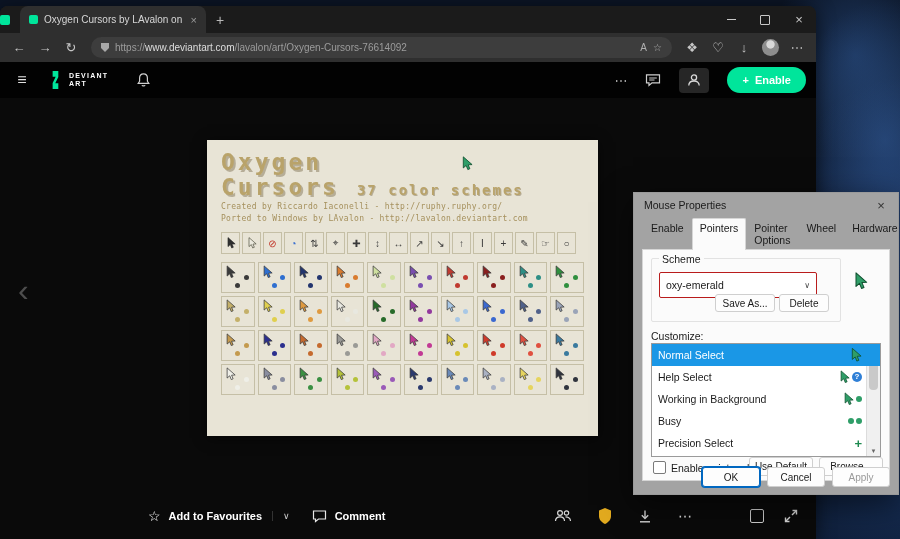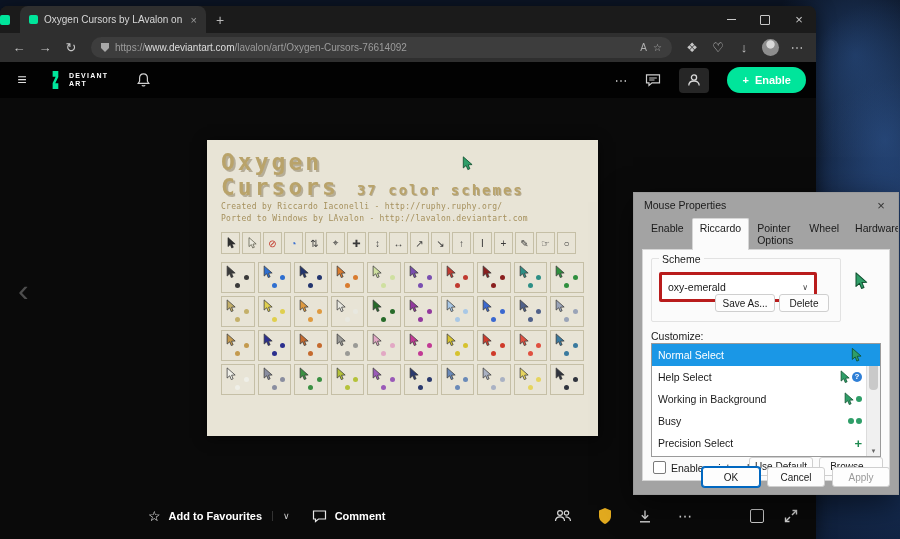--- a/index.html
+++ b/index.html
@@ -94,21 +94,21 @@
     font-size:10.5px;color:#1a1a1a;overflow:hidden}
   .dt-bar{height:24px;display:flex;align-items:center;padding-left:10px}
   .dt-close{margin-left:auto;width:34px;text-align:center;font-size:13px;color:#333}
   .dtabs{display:flex;padding:0 9px;position:relative;z-index:2;margin-top:1px}
   .dtab{padding:3px 7px 4px;border:1px solid transparent;border-bottom:0}
   .dtab.active{background:#fbfbfb;border-color:#d6d6d6;border-radius:2px 2px 0 0}
   .dpage{position:relative;margin:-1px 8px 0;height:230px;background:#fbfbfb;border:1px solid #d6d6d6}
   .lbl{position:absolute}
   .scheme-group{position:absolute;left:8px;top:8px;width:188px;height:62px;border:1px solid #e2e2e2;border-radius:2px}
   .scheme-lbl{left:16px;top:3px;background:#fbfbfb;padding:0 3px;z-index:2}
-  .combo{position:absolute;left:16px;top:22px;width:158px;height:19px;border:3px solid #b91c1c;border-radius:2px;
+  .combo{position:absolute;left:16px;top:22px;width:158px;height:19px;border:1px solid #b91c1c;border-radius:2px;
     background:#fff;display:flex;align-items:center;justify-content:space-between;padding:12px 6px;box-sizing:border-box}
   .ca{font-size:8px;color:#444}
   .preview{position:absolute;left:210px;top:22px}
   .dbtn{font-family:inherit;font-size:10px;background:#fdfdfd;border:1px solid #cfcfcf;border-radius:3px;color:#1a1a1a;padding:0}
   .saveas{position:absolute;left:72px;top:44px;width:60px;height:18px}
   .delete{position:absolute;left:136px;top:44px;width:50px;height:18px}
   .cust-lbl{left:8px;top:80px}
   .plist{position:absolute;left:8px;top:93px;right:8px;height:112px;border:1px solid #9a9a9a;background:#fff;overflow:hidden}
   .p-row{height:22px;display:flex;align-items:center;padding:0 16px 0 6px;position:relative}
   .p-row.sel{background:var(--sel,#1a97e6);color:#fff}
@@ -587,21 +587,21 @@
     </div>
   </div>
 
   <div class="dialog">
     <div class="dt-bar">
       <span class="dt-title">Mouse Properties</span>
       <span class="dt-close">×</span>
     </div>
     <div class="dtabs">
         <div class="dtab">Enable</div>
-        <div class="dtab active">Riccardo</div>
+        <div class="dtab active">Pointers</div>
         <div class="dtab">Pointer Options</div>
         <div class="dtab">Wheel</div>
         <div class="dtab">Hardware</div>
       </div>
     <div class="dpage">
       <span class="scheme-group"></span>
       <span class="lbl scheme-lbl">Scheme</span>
       <div class="combo">
         <span>oxy-emerald</span>
         <span class="ca">∨</span>

